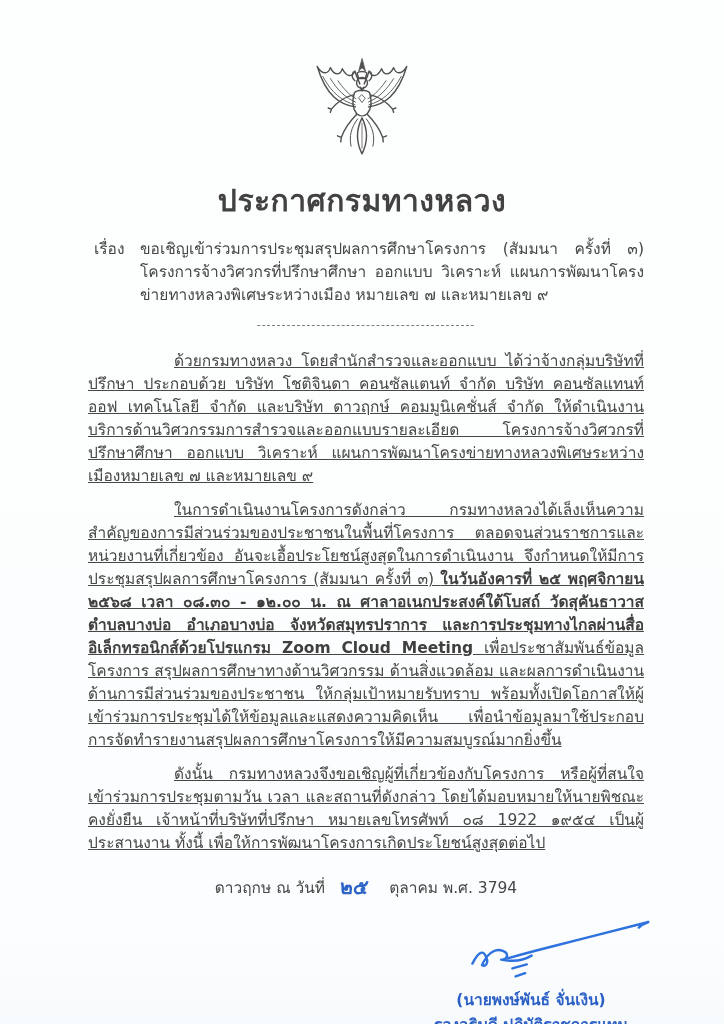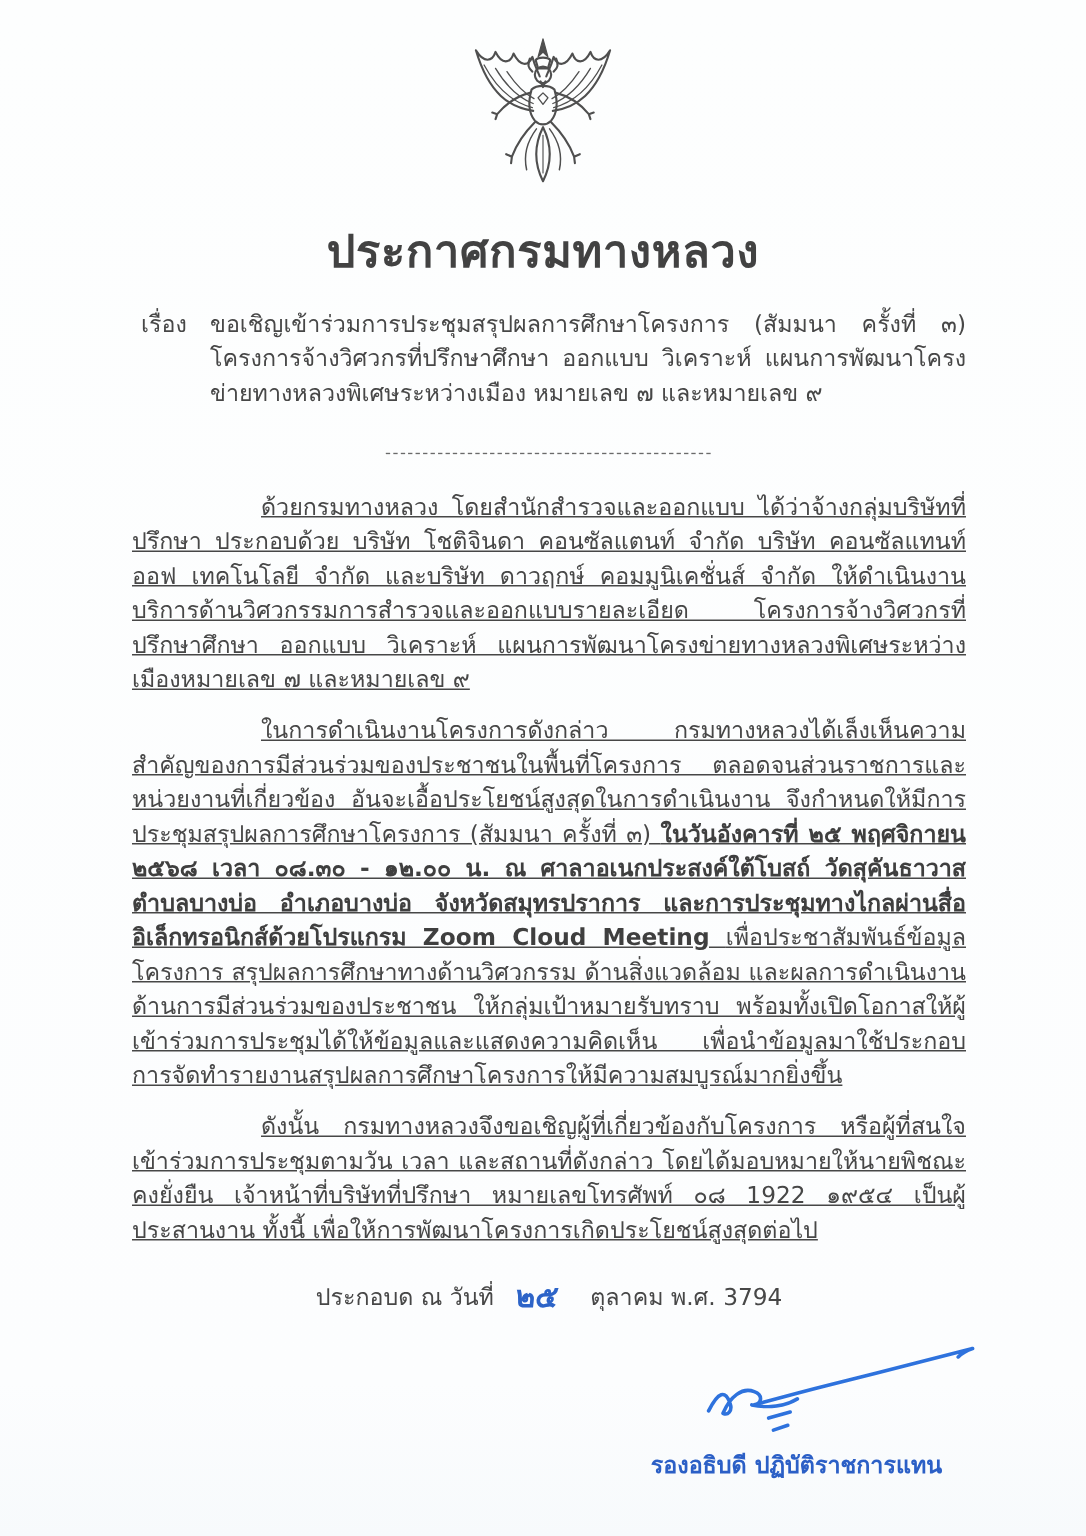--- a/index.html
+++ b/index.html
@@ -8,21 +8,21 @@
     background:#fbfcfd;
     font-family:"DejaVu Sans","Liberation Sans",sans-serif;
     color:#474747;
     position:relative;
     overflow:hidden;
   }
   .page{
     width:724px;height:1024px;
     background:linear-gradient(180deg,#fdfefe 0%,#fcfdfe 90%,#f7fafc 100%);
     box-sizing:border-box;
-    padding-top:22px;
+    padding-top:55px;
   }
   .emblem-wrap{
     width:120px;height:118px;
     margin:0 auto;
   }
   .doc-title{
     text-align:center;
     font-size:30px;
     font-weight:bold;
     color:#424242;
@@ -30,21 +30,21 @@
     margin:4px 0 14px 0;
   }
   .content{
     padding:0 80px 0 88px;
     font-size:15.5px;
     line-height:23px;
   }
   .subject-row{
     display:flex;
     align-items:flex-start;
-    margin:0 0 16px 6px;
+    margin:0 0 6px 6px;
   }
   .subject-label{
     flex:0 0 46px;
   }
   .subject-text{
     flex:1;
     text-align:justify;
   }
   .separator{
     text-align:center;
@@ -149,32 +149,33 @@
 
     <div class="separator">--------------------------------------------</div>
 
     <p class="para">ด้วยกรมทางหลวง โดยสำนักสำรวจและออกแบบ ได้ว่าจ้างกลุ่มบริษัทที่ปรึกษา ประกอบด้วย บริษัท โชติจินดา คอนซัลแตนท์ จำกัด บริษัท คอนซัลแทนท์ ออฟ เทคโนโลยี จำกัด และบริษัท ดาวฤกษ์ คอมมูนิเคชั่นส์ จำกัด ให้ดำเนินงานบริการด้านวิศวกรรมการสำรวจและออกแบบรายละเอียด โครงการจ้างวิศวกรที่ปรึกษาศึกษา ออกแบบ วิเคราะห์ แผนการพัฒนาโครงข่ายทางหลวงพิเศษระหว่างเมืองหมายเลข ๗ และหมายเลข ๙</p>
 
     <p class="para"><span>ในการดำเนินงานโครงการดังกล่าว กรมทางหลวงได้เล็งเห็นความสำคัญของการมีส่วนร่วมของประชาชนในพื้นที่โครงการ ตลอดจนส่วนราชการและหน่วยงานที่เกี่ยวข้อง อันจะเอื้อประโยชน์สูงสุดในการดำเนินงาน จึงกำหนดให้มีการประชุมสรุปผลการศึกษาโครงการ (สัมมนา ครั้งที่ ๓) </span><span class="bold">ในวันอังคารที่ ๒๕ พฤศจิกายน ๒๕๖๘ เวลา ๐๘.๓๐ - ๑๒.๐๐ น. ณ ศาลาอเนกประสงค์ใต้โบสถ์ วัดสุคันธาวาส ตำบลบางบ่อ อำเภอบางบ่อ จังหวัดสมุทรปราการ และการประชุมทางไกลผ่านสื่ออิเล็กทรอนิกส์ด้วยโปรแกรม Zoom Cloud Meeting </span><span>เพื่อประชาสัมพันธ์ข้อมูลโครงการ สรุปผลการศึกษาทางด้านวิศวกรรม ด้านสิ่งแวดล้อม และผลการดำเนินงานด้านการมีส่วนร่วมของประชาชน ให้กลุ่มเป้าหมายรับทราบ พร้อมทั้งเปิดโอกาสให้ผู้เข้าร่วมการประชุมได้ให้ข้อมูลและแสดงความคิดเห็น เพื่อนำข้อมูลมาใช้ประกอบการจัดทำรายงานสรุปผลการศึกษาโครงการให้มีความสมบูรณ์มากยิ่งขึ้น</span></p>
 
     <p class="para">ดังนั้น กรมทางหลวงจึงขอเชิญผู้ที่เกี่ยวข้องกับโครงการ หรือผู้ที่สนใจ เข้าร่วมการประชุมตามวัน เวลา และสถานที่ดังกล่าว โดยได้มอบหมายให้นายพิชณะ คงยั่งยืน เจ้าหน้าที่บริษัทที่ปรึกษา หมายเลขโทรศัพท์ ๐๘ 1922 ๑๙๕๔ เป็นผู้ประสานงาน ทั้งนี้ เพื่อให้การพัฒนาโครงการเกิดประโยชน์สูงสุดต่อไป</p>
 
     <div class="date-line">
-      <span>ประกอบด ณ วันที่</span>
+      <span>ดาวฤกษ ณ วันที่</span>
       <span class="hand-day">๒๕</span>
       <span>ตุลาคม พ.ศ. 3794</span>
     </div>
 
     <div class="sig-block">
       <svg class="sig-draw" viewBox="0 0 300 90">
         <g stroke="#2e72dd" fill="none" stroke-width="3" stroke-linecap="round" stroke-linejoin="round">
           <path d="M38,62 C46,46 52,44 56,56 C58,62 54,66 50,64 C56,50 66,42 76,46 C84,49 82,56 76,57 C94,52 116,46 140,40 C180,30 226,18 258,10 C252,12 248,15 246,17"></path>
           <path d="M74,57 C88,60 102,58 112,52"></path>
           <path d="M88,68 L106,63"></path>
           <path d="M92,78 L104,74"></path>
         </g>
       </svg>
+      <div>(นายพงษ์พันธ์ จั่นเงิน)</div>
       <div>รองอธิบดี ปฏิบัติราชการแทน</div>
       
     </div>
 
   </div>
 </div>
 
 </body></html>

